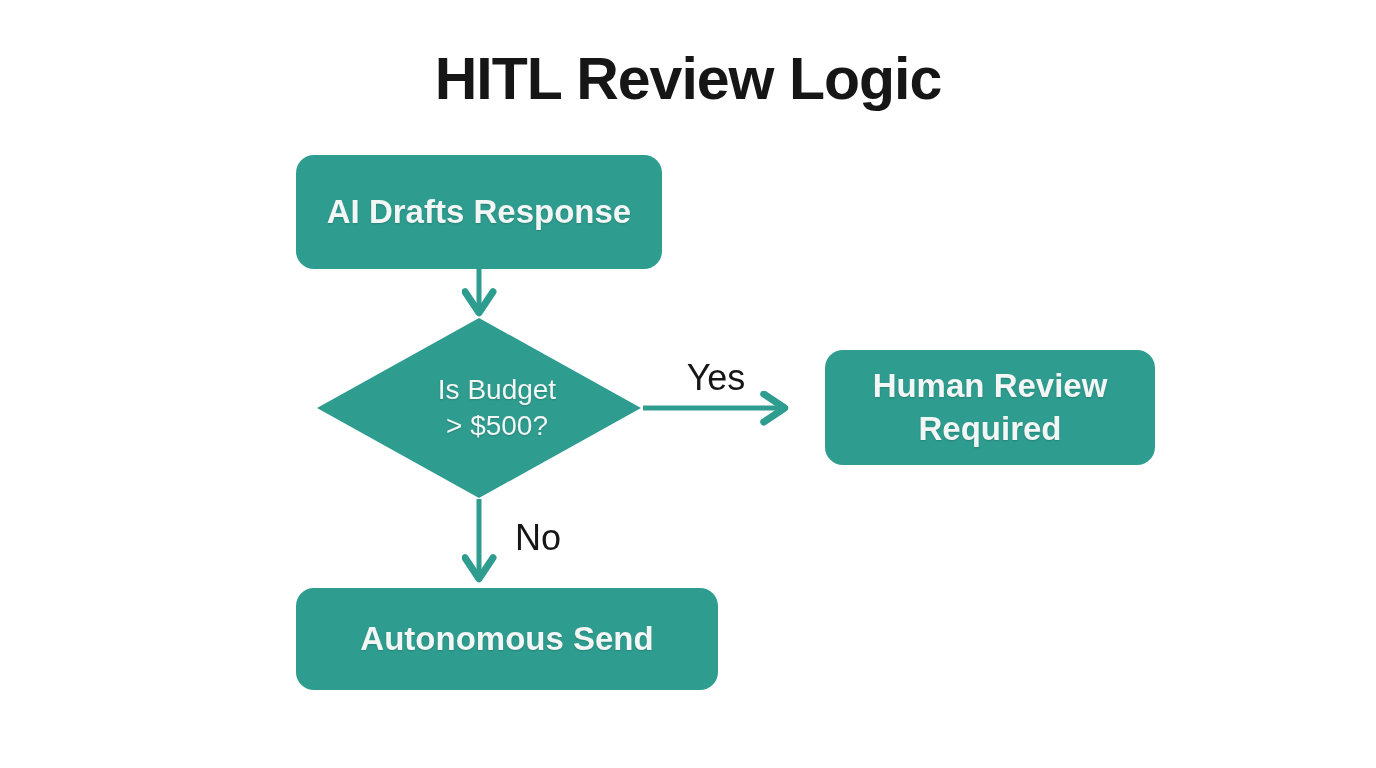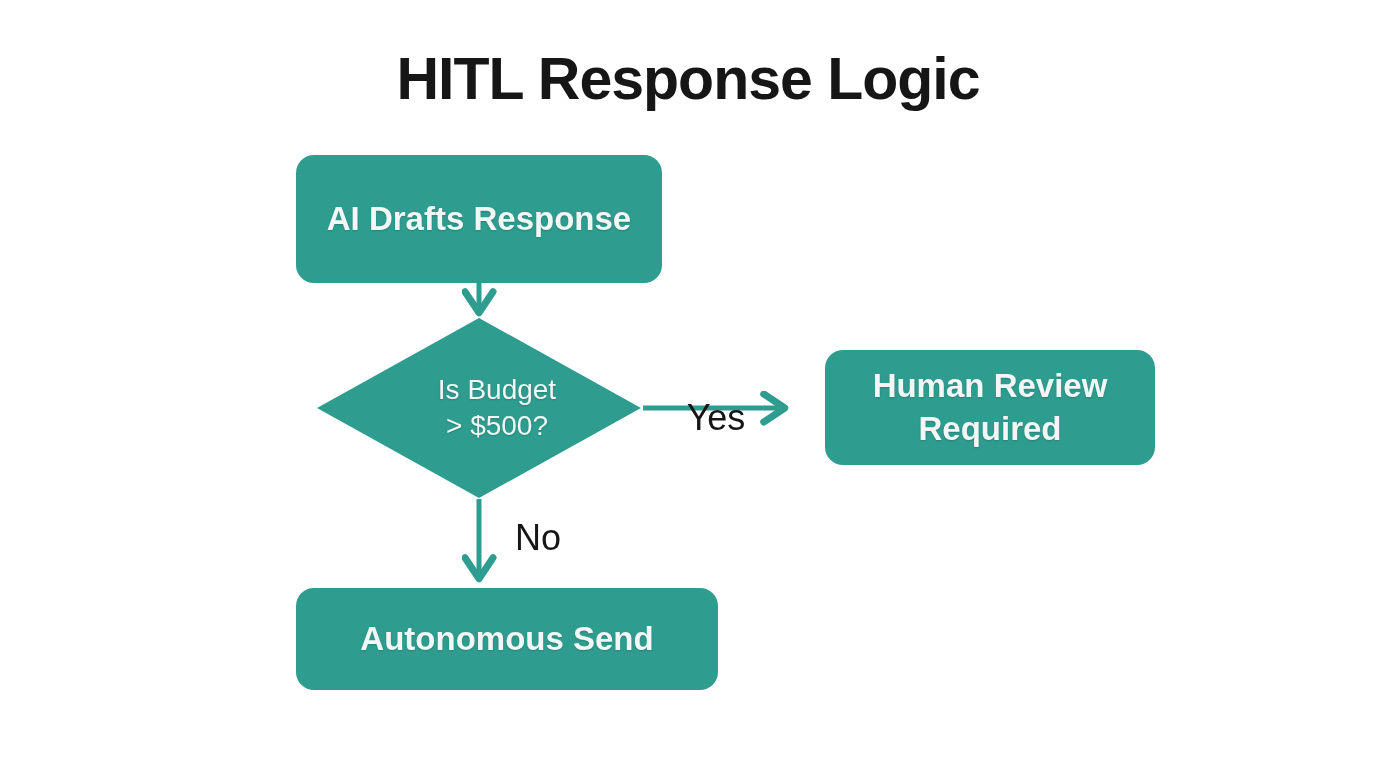--- a/index.html
+++ b/index.html
@@ -48,21 +48,21 @@
     align-items: center;
     justify-content: center;
     text-align: center;
     color: var(--node-text);
     font-size: 33px;
     font-weight: 600;
     line-height: 1.28;
     text-shadow: 0 1px 2px rgba(0,0,0,0.18);
     white-space: pre-line;
   }
-  .node-start { left: 296px; top: 155px; width: 366px; height: 128px; }
+  .node-start { left: 296px; top: 155px; width: 366px; height: 114px; }
   .node-review { left: 793px; top: 350px; width: 330px; height: 115px; margin-left: 32px; }
   .node-send { left: 296px; top: 588px; width: 422px; height: 102px; }
   .decision-text {
     position: absolute;
     left: 497px;
     top: 408px;
     transform: translate(-50%, -50%);
     text-align: center;
     color: var(--node-text);
     font-size: 28px;
@@ -72,29 +72,29 @@
     white-space: pre-line;
   }
   .edge-label {
     position: absolute;
     transform: translate(-50%, -50%);
     color: var(--label-text);
     font-size: 36px;
     font-weight: 500;
     line-height: 1;
   }
-  .edge-label-yes { left: 716px; top: 378px; margin-top: 40px; }
+  .edge-label-yes { left: 716px; top: 378px; }
   .edge-label-no  { left: 538px; top: 538px; }
 </style>
 </head>
 <body>
 
 <div class="stage">
 
-  <div class="diagram-title">HITL Response Logic</div>
+  <div class="diagram-title">HITL Review Logic</div>
 
   <svg class="edges-layer" viewBox="0 0 1376 768" xmlns="http://www.w3.org/2000/svg">
     <defs>
       <marker id="chevron" viewBox="0 0 10 10" refX="7" refY="5" markerWidth="7" markerHeight="7" orient="auto-start-reverse">
         <path d="M1.5,1 L7.5,5 L1.5,9" fill="none" stroke="#2E9D8F" stroke-width="2" stroke-linecap="round" stroke-linejoin="round"></path>
       </marker>
     </defs>
 
     <polygon points="479,318 641,408 479,498 317,408" fill="#2E9D8F"></polygon>
 

